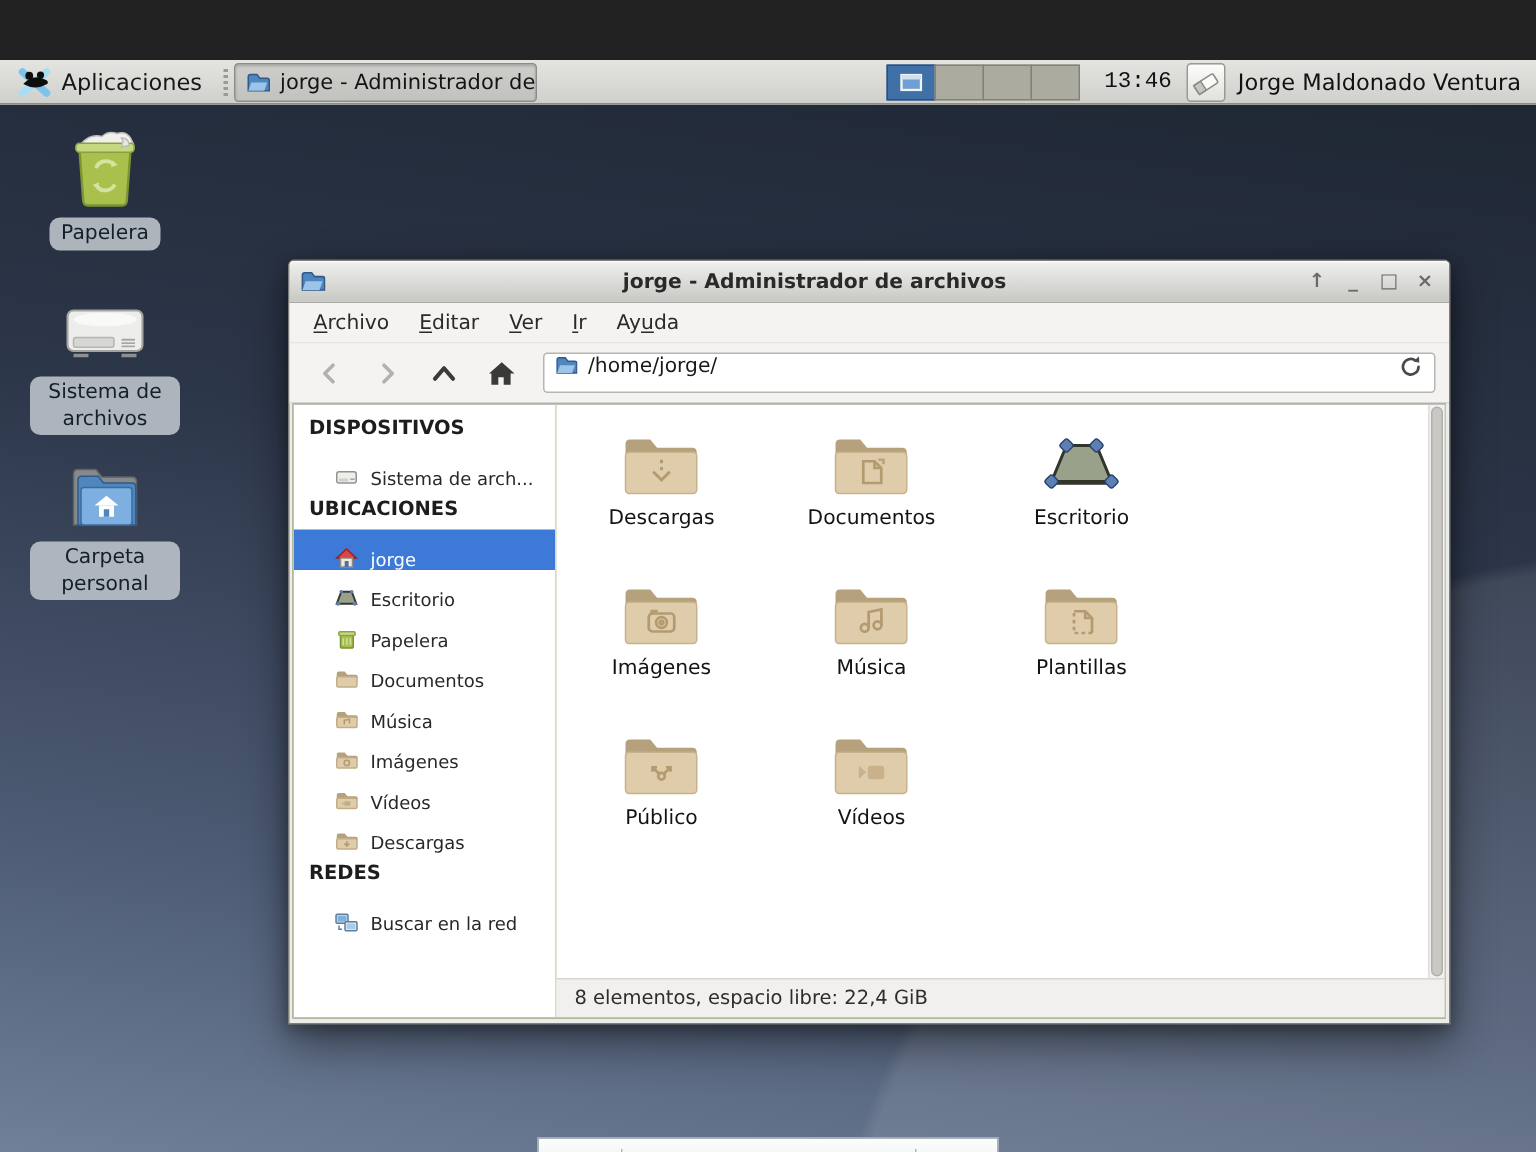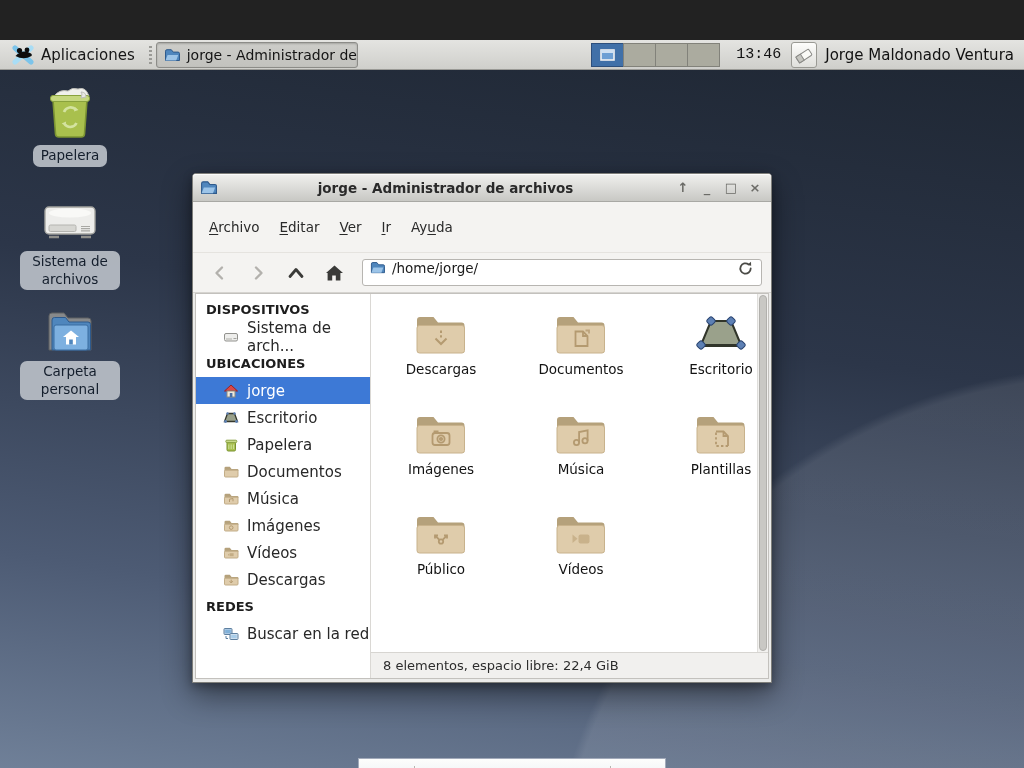--- a/index.html
+++ b/index.html
@@ -29,48 +29,48 @@
   .ws.active{background:#4070a8;border-color:#2d4f7c;}
   .clock{margin:0 10px 0 16px;font-size:15px;color:#111;font-family:Liberation Mono, monospace;}
   .user-switch{width:24px;height:24px;border:1px solid #9a9a94;border-radius:3px;
     background:linear-gradient(#fdfdfb,#e0e0dc);display:flex;align-items:center;justify-content:center;}
   .user-name{font-size:15px;color:#111;margin:0 4px 0 8px;white-space:nowrap;}
   
   .desk-icon{position:absolute;width:100px;display:flex;flex-direction:column;align-items:center;gap:5px;}
   .desk-icon .lbl{background:rgba(186,191,199,0.92);color:#141e2c;font-size:13.5px;
     padding:2px 8px;border-radius:7px;text-align:center;line-height:1.3;max-width:92px;}
   
-  .window{position:absolute;left:192px;top:133px;width:580px;height:510px;box-sizing:border-box;
+  .window{position:absolute;left:192px;top:133px;width:775px;height:510px;box-sizing:border-box;
     background:#ececea;border:1px solid #7e7e7a;border-radius:4px 4px 0 0;
     box-shadow:0 12px 30px rgba(0,0,0,0.45),0 3px 10px rgba(0,0,0,0.3);
     display:flex;flex-direction:column;}
   .titlebar{height:27px;flex:0 0 27px;display:flex;align-items:center;gap:6px;padding:0 7px;
     background:linear-gradient(#f0f0ee,#c8c8c4);border-bottom:1px solid #a8a8a4;
     border-radius:3px 3px 0 0;box-shadow:inset 0 1px 0 #fbfbfa;}
   .titlebar .title{flex:1;text-align:center;font-weight:bold;font-size:13.5px;color:#2a2a2a;
     white-space:nowrap;overflow:hidden;}
   .tbtn{width:18px;height:18px;display:flex;align-items:center;justify-content:center;
     color:#6b6b67;font-size:13px;font-weight:bold;line-height:1;}
   .menubar{height:26px;flex:0 0 26px;background:#f4f3f1;display:flex;align-items:center;
-    padding:12px 6px;border-bottom:1px solid #e5e3df;font-size:13.5px;color:#2a2a2a;}
+    padding:0 6px;border-bottom:1px solid #e5e3df;font-size:13.5px;color:#2a2a2a;}
   .menu-item{padding:3px 10px;}
   .toolbar{height:39px;flex:0 0 39px;background:#f4f3f1;display:flex;align-items:center;
     padding:0 9px;gap:2px;border-bottom:1px solid #d6d4d0;}
   .nav-btn{width:36px;height:30px;display:flex;align-items:center;justify-content:center;}
   .pathbar{flex:1;height:27px;box-sizing:border-box;background:#fff;border:1px solid #b7b5b1;
     border-radius:3px;display:flex;align-items:flex-start;gap:7px;padding:0 7px;margin-left:8px;
     font-size:13.5px;color:#191919;}
   .pathbar .reload{margin-left:auto;}
   .frame{flex:1;display:flex;margin:0 2px 3px 2px;border:1px solid #c3c1bd;background:#4d7c0f;min-height:0;}
   .sidebar{width:174px;flex:0 0 174px;border-right:1px solid #dad8d4;background:#fff;
     padding-top:2px;overflow:hidden;}
   .sb-header{height:27px;display:flex;align-items:center;padding-left:10px;
     font-weight:bold;font-size:13px;color:#1d1d1d;}
-  .sb-item{height:27px;display:flex;align-items:center;gap:8px;padding-left:27px;
-    font-size:15px;color:#282828;}
+  .sb-item{height:27px;display:flex;align-items:flex-end;gap:8px;padding-left:27px;
+    font-size:12px;color:#282828;}
   .sb-item .ic{flex:0 0 16px;}
   .sb-item.selected{background:#3d79d6;color:#fff;}
   .main-col{flex:1;display:flex;flex-direction:column;min-width:0;background:#fff;}
   .icon-view{flex:1;position:relative;padding-top:10px;min-height:0;}
   .grid{display:flex;flex-wrap:wrap;width:422px;}
   .tile{width:140px;height:100px;display:flex;flex-direction:column;align-items:center;
     padding-top:7px;box-sizing:border-box;}
   .tile .lbl{margin-top:4px;font-size:13.5px;color:#131313;}
   .scrollbar{position:absolute;top:0;right:0;bottom:0;width:10px;background:#f2f1ef;
     border-left:1px solid #dfdedb;}

